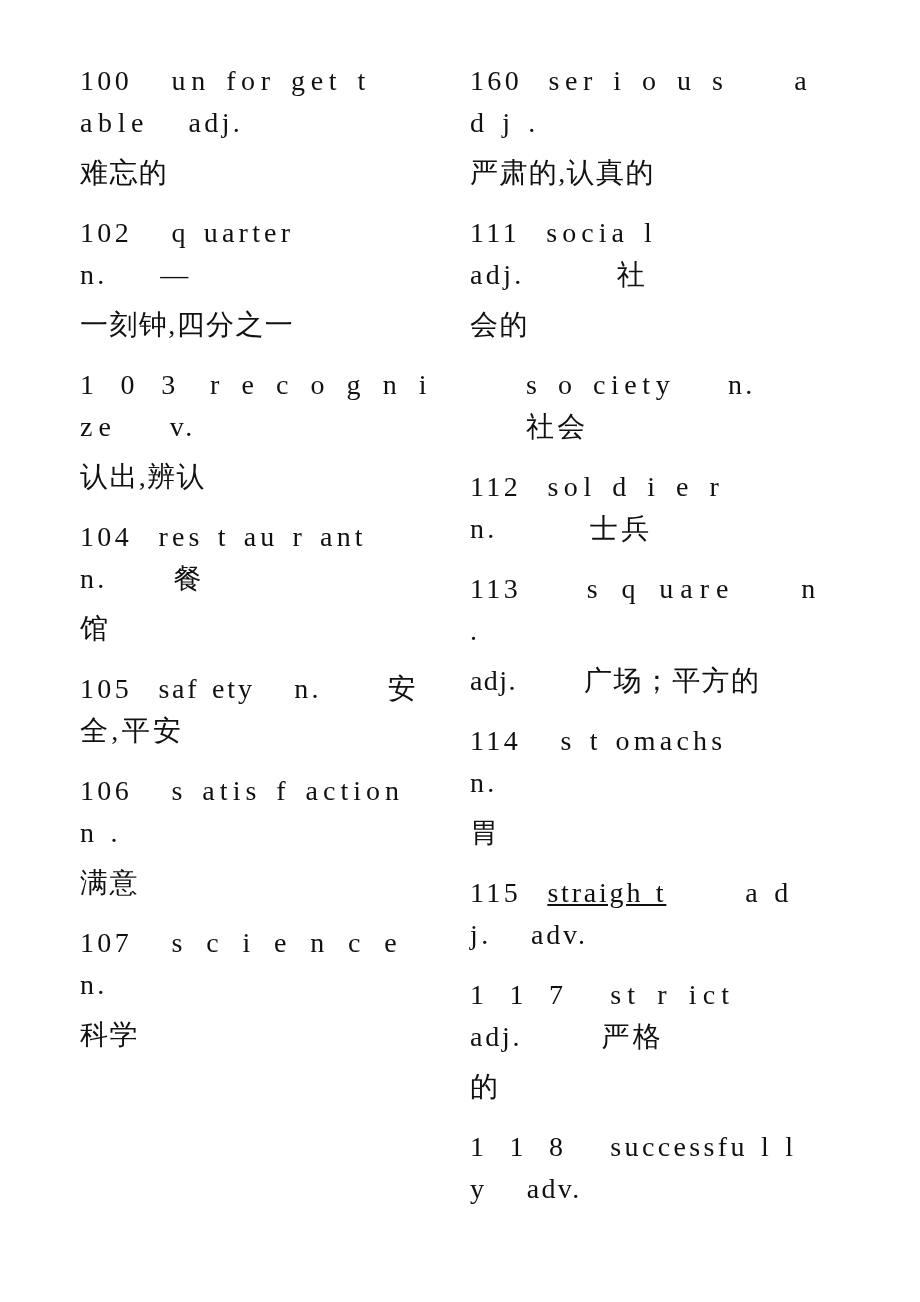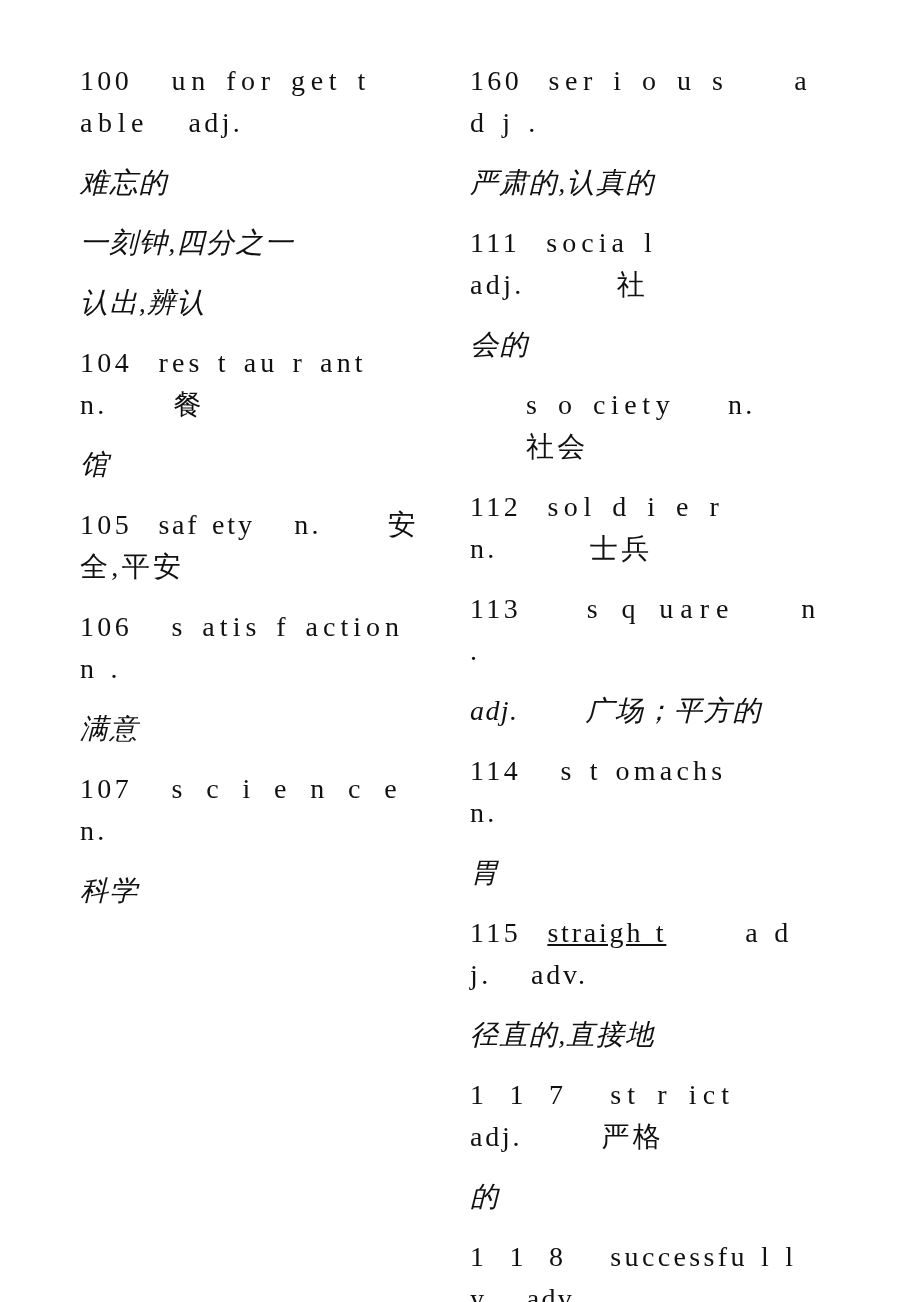--- a/index.html
+++ b/index.html
@@ -23,23 +23,22 @@
     }
     .entry {
       margin-bottom: 18px;
       line-height: 1.5;
     }
     .entry .main-line {
       letter-spacing: 0.12em;
       word-spacing: 0.1em;
     }
     .entry .meaning {
-      margin-top: 18px;
+      margin-top: 8px;
       letter-spacing: 0.05em;
-      font-style: italic;
     }
   </style>
 </head>
 <body>
 
 <div class="content">
   <div class="left-column">
 
     <div class="entry">
       <div class="main-line">
@@ -48,26 +47,36 @@
         <span>adj.</span>
       </div>
       <div class="meaning">
         <span>难忘的</span>
       </div>
     </div>
 
 
 
     <div class="entry">
+      <div class="main-line">
+        <span>102</span>&nbsp;&nbsp;
+        <span style="letter-spacing:0.15em;">q uarter</span>&nbsp;&nbsp;&nbsp;
+        <span>n.</span>&nbsp;&nbsp;&nbsp;&nbsp;—
+      </div>
       <div class="meaning">
         <span>一刻钟,四分之一</span>
       </div>
     </div>
 
     <div class="entry">
+      <div class="main-line">
+        <span style="letter-spacing:0.3em;">1 0 3</span>&nbsp;
+        <span style="letter-spacing:0.22em;">r e c o g n i ze</span>&nbsp;&nbsp;&nbsp;
+        <span>v.</span>
+      </div>
       <div class="meaning">
         <span>认出,辨认</span>
       </div>
     </div>
 
     <div class="entry">
       <div class="main-line">
         <span>104</span>&nbsp;
         <span style="letter-spacing:0.15em;">res t au r ant</span>&nbsp;&nbsp;
         <span>n.</span>&nbsp;&nbsp;&nbsp;&nbsp;
@@ -176,23 +185,20 @@
       </div>
     </div>
 
     <div class="entry">
       <div class="main-line">
         <span>115</span>&nbsp;
         <span style="letter-spacing:0.1em;text-decoration:underline;">straigh t</span>&nbsp;&nbsp;&nbsp;&nbsp;&nbsp;
         <span style="letter-spacing:0.12em;">a d j.</span>&nbsp;&nbsp;
         <span style="letter-spacing:0.1em;">adv.</span>
       </div>
-      <div class="meaning">
-        <span>径直的,直接地</span>
-      </div>
     </div>
 
 
     <div class="entry">
       <div class="main-line">
         <span style="letter-spacing:0.28em;">1 1 7</span>&nbsp;&nbsp;
         <span style="letter-spacing:0.22em;">st r ict</span>&nbsp;&nbsp;&nbsp;&nbsp;&nbsp;&nbsp;
         <span style="letter-spacing:0.1em;">adj.</span>&nbsp;&nbsp;&nbsp;&nbsp;&nbsp;
         <span>严格</span>
       </div>

